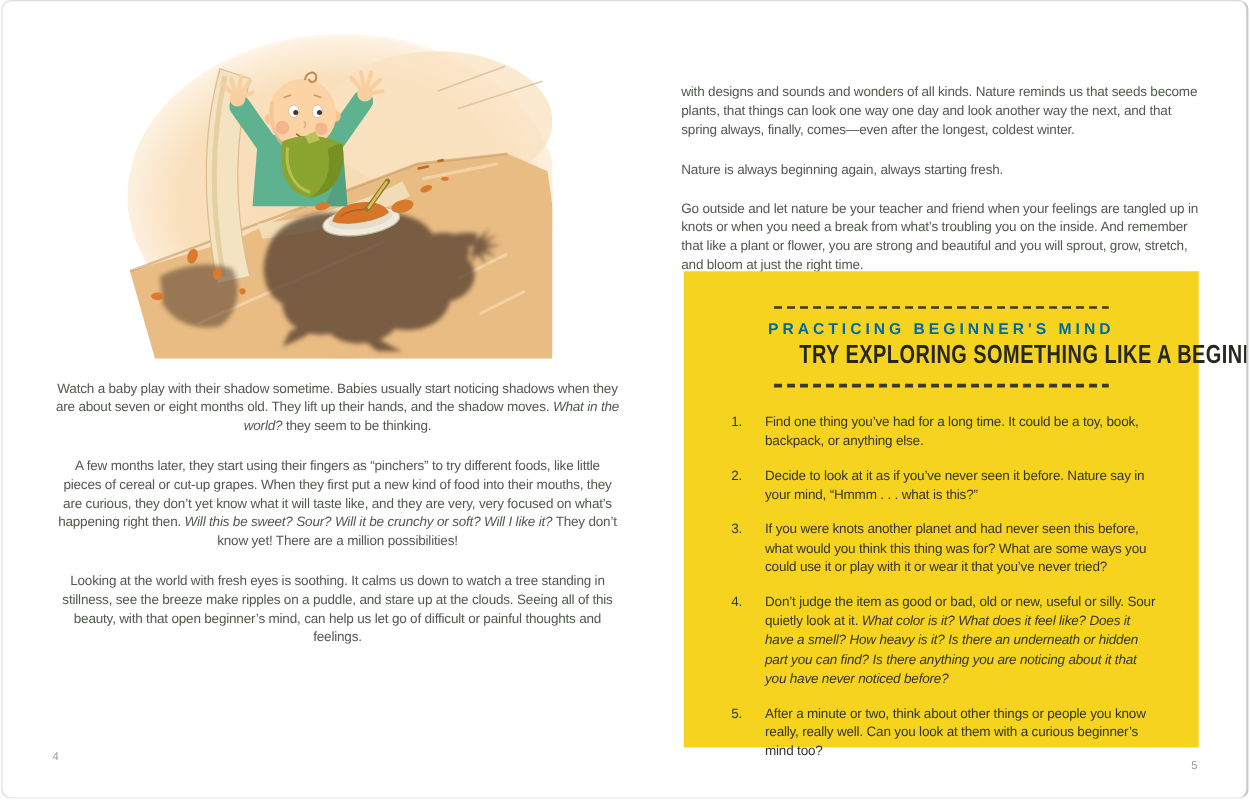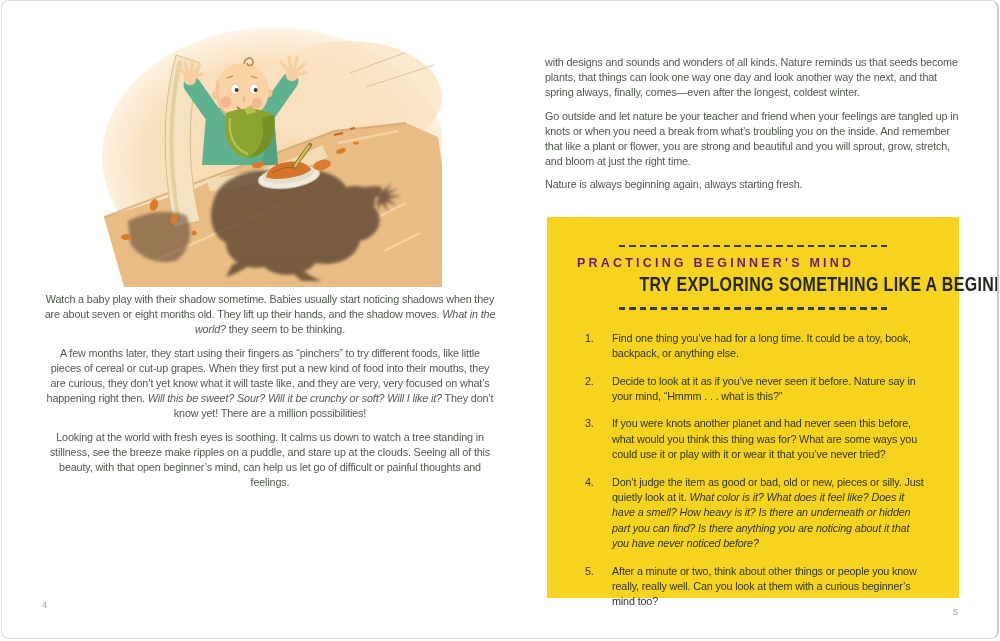--- a/index.html
+++ b/index.html
@@ -7,38 +7,38 @@
   .screen{
     position:relative;width:998px;height:639px;margin:0 auto;
     background:#ffffff;border:1px solid #dcdcdc;border-right:2px solid #c9c9c9;
     border-radius:8px;overflow:hidden;box-sizing:border-box;
   }
   .page{position:absolute;top:0;height:100%;}
   .page-left{left:0;width:500px;}
   .page-right{left:500px;width:498px;}
   .illo{position:absolute;left:96px;top:14px;width:344px;height:272px;}
   .body-text{position:absolute;color:#51594f;font-size:10.8px;line-height:15.2px;letter-spacing:-0.15px;}
-  .body-text .para{margin:4px 0 8px 0;}
+  .body-text .para{margin:16px 0 8px 0;}
   .body-text i{font-style:italic;}
   .text-left{left:42px;top:287px;width:452px;text-align:center;}
   .text-right{left:43px;top:50px;width:414px;}
   .pagenum{position:absolute;font-size:9px;color:#99a099;}
   .pagenum-left{left:40px;top:599px;}
   .pagenum-right{right:42px;top:606px;}
   .callout{
     position:absolute;left:45px;top:216px;width:412px;height:381px;
     box-sizing:border-box;padding:28px 30px 0 30px;color:#33362b;
   }
   .dash-rule{
     height:2.4px;width:268px;margin:0 auto;
     background:repeating-linear-gradient(90deg,#3a3a2e 0 6.5px,transparent 6.5px 10.5px);
   }
   .callout-title1{
-    margin-top:9px;font-size:12.5px;font-weight:700;
-    letter-spacing:3.2px;color:#701a75;white-space:nowrap;
+    margin-top:9px;text-align:center;font-size:12.5px;font-weight:700;
+    letter-spacing:3.2px;color:#0369a1;white-space:nowrap;
   }
   .callout-title2{margin-top:2px;text-align:center;white-space:nowrap;}
   .callout-title2 .condensed{
     display:inline-block;transform:scaleX(0.76);transform-origin:50% 50%;
     font-size:21px;font-weight:700;letter-spacing:0.5px;color:#26271f;
   }
   .callout .dash-rule.bottom{margin-top:11px;}
   .callout-list{margin:21px 0 0 8px;}
   .li-row{display:flex;margin-bottom:12px;font-size:10.8px;line-height:15.4px;letter-spacing:-0.15px;}
   .li-num{width:27px;flex:0 0 27px;}
@@ -181,22 +181,22 @@
         <p class="para"><span>Looking at the world with fresh eyes is soothing. It calms us down to watch a tree standing in stillness, see the breeze make ripples on a puddle, and stare up at the clouds. Seeing all of this beauty, with that open beginner’s mind, can help us let go of difficult or painful thoughts and feelings.</span></p>
       </div>
 
     <div class="pagenum pagenum-left">4</div>
   </div>
 
   <div class="page page-right">
 
     <div class="body-text text-right">
         <p class="para"><span>with designs and sounds and wonders of all kinds. Nature reminds us that seeds become plants, that things can look one way one day and look another way the next, and that spring always, finally, comes—even after the longest, coldest winter.</span></p>
+        <p class="para"><span>Nature is always beginning again, always starting fresh.</span></p>
         <p class="para"><span>Go outside and let nature be your teacher and friend when your feelings are tangled up in knots or when you need a break from what’s troubling you on the inside. And remember that like a plant or flower, you are strong and beautiful and you will sprout, grow, stretch, and bloom at just the right time.</span></p>
-        <p class="para"><span>Nature is always beginning again, always starting fresh.</span></p>
       </div>
 
     <div class="callout" style="background: rgb(246, 211, 30); color: rgb(51, 54, 43);">
       <div class="dash-rule top"></div>
       <div class="callout-title1">PRACTICING BEGINNER'S MIND</div>
       <div class="callout-title2">
         <span class="condensed">TRY EXPLORING SOMETHING LIKE A BEGINNER:</span>
       </div>
       <div class="dash-rule bottom"></div>
       <div class="callout-list">
@@ -207,21 +207,21 @@
           <div class="li-row">
             <span class="li-num">2.</span>
             <span class="li-text"><span>Decide to look at it as if you’ve never seen it before. Nature say in your mind, “Hmmm . . . what is this?”</span></span>
           </div>
           <div class="li-row">
             <span class="li-num">3.</span>
             <span class="li-text"><span>If you were knots another planet and had never seen this before, what would you think this thing was for? What are some ways you could use it or play with it or wear it that you’ve never tried?</span></span>
           </div>
           <div class="li-row">
             <span class="li-num">4.</span>
-            <span class="li-text"><span>Don’t judge the item as good or bad, old or new, pieces or silly. Just quietly look at it. </span><i>What color is it? What does it feel like? Does it have a smell? How heavy is it? Is there an underneath or hidden part you can find? Is there anything you are noticing about it that you have never noticed before?</i></span>
+            <span class="li-text"><span>Don’t judge the item as good or bad, old or new, useful or silly. Sour quietly look at it. </span><i>What color is it? What does it feel like? Does it have a smell? How heavy is it? Is there an underneath or hidden part you can find? Is there anything you are noticing about it that you have never noticed before?</i></span>
           </div>
           <div class="li-row">
             <span class="li-num">5.</span>
             <span class="li-text"><span>After a minute or two, think about other things or people you know really, really well. Can you look at them with a curious beginner’s mind too?</span></span>
           </div>
         </div>
     </div>
 
     <div class="pagenum pagenum-right">5</div>
   </div>

